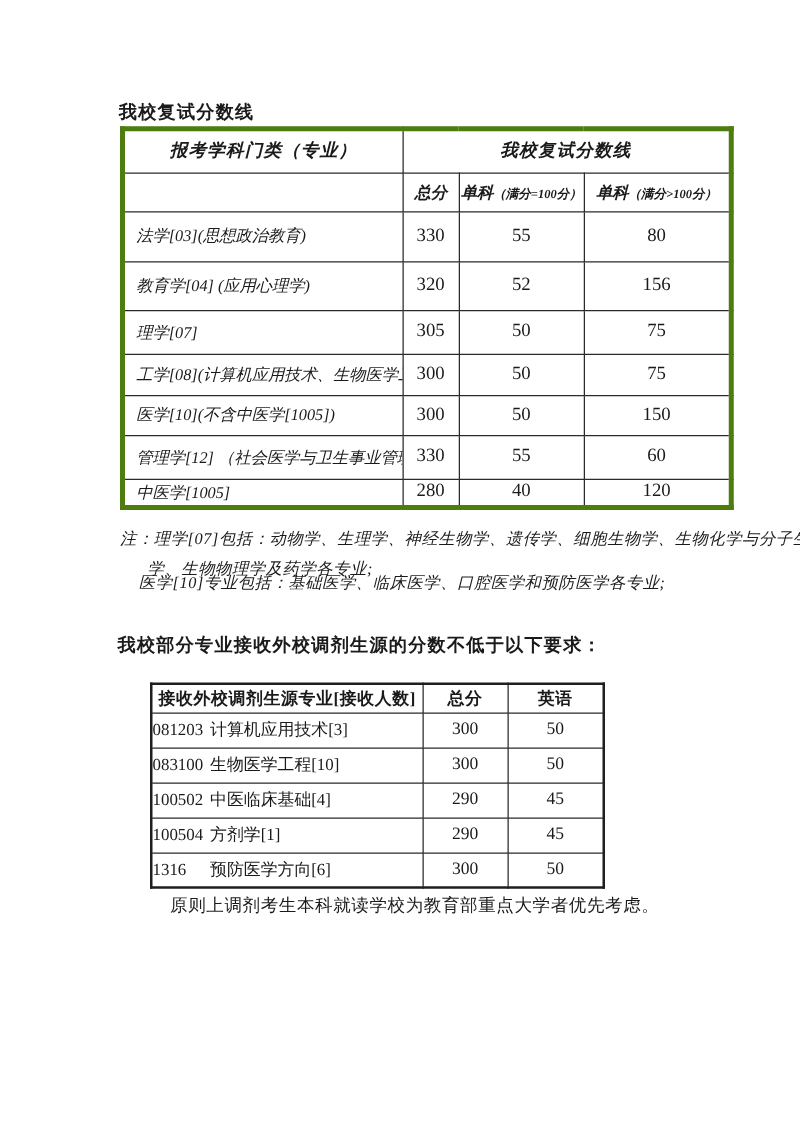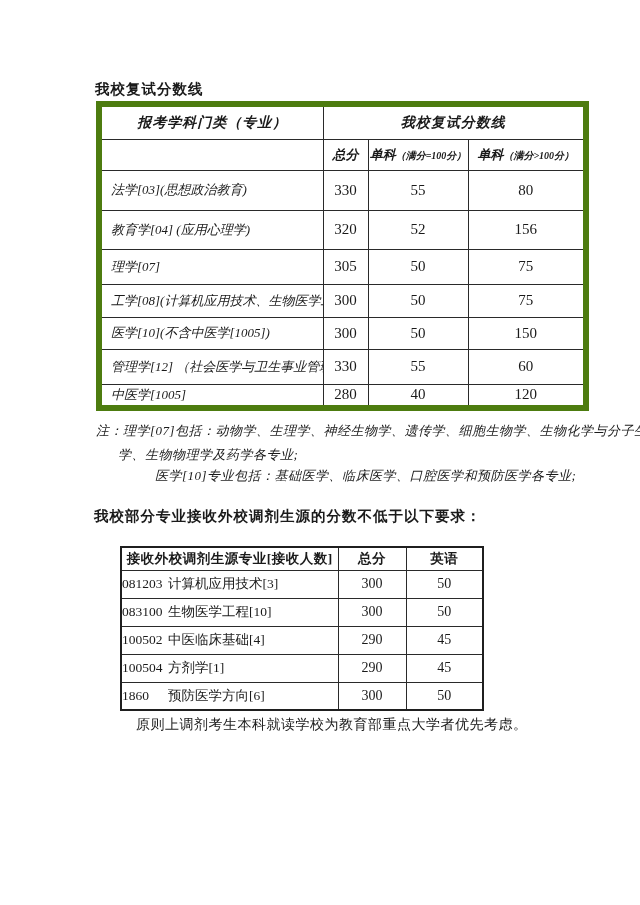--- a/index.html
+++ b/index.html
@@ -10,21 +10,21 @@
   }
   .abs { position:absolute; }
 
   
   .sec-title {
     font-weight:bold; font-size:14.5px; letter-spacing:1px; white-space:nowrap;
   }
 
   
   table { border-collapse:collapse; table-layout:fixed; }
-  .t1 { left:96px; top:101px; width:487px; border:6px solid #4d7c0f; }
+  .t1 { left:96px; top:101px; width:487px; border:4px solid #4d7c0f; }
   .t1 td { border:1px solid #2a2a2a; overflow:hidden; }
   .t1 thead tr:nth-child(1) { height:35px; }
   .t1 thead tr:nth-child(2) { height:31px; }
   .t1 tbody tr:nth-child(1) { height:40px; }
   .t1 tbody tr:nth-child(2) { height:39px; }
   .t1 tbody tr:nth-child(3) { height:35px; }
   .t1 tbody tr:nth-child(4) { height:33px; }
   .t1 tbody tr:nth-child(5) { height:32px; }
   .t1 tbody tr:nth-child(6) { height:35px; }
   .t1 tbody tr:nth-child(7) { height:20px; }                      
@@ -114,21 +114,21 @@
       <td class="cat-cell">中医学[1005]</td>
       <td class="num-cell">280</td>
       <td class="num-cell">40</td>
       <td class="num-cell">120</td>
     </tr>
   </tbody>
 </table>
 
 <div class="abs note-line" style="left:96px;  top:422px;">注：理学[07]包括：动物学、生理学、神经生物学、遗传学、细胞生物学、生物化学与分子生物</div>
 <div class="abs note-line" style="left:118px; top:446px;">学、生物物理学及药学各专业;</div>
-<div class="abs note-line" style="left:111px; top:467px;margin-left:44px;">医学[10]专业包括：基础医学、临床医学、口腔医学和预防医学各专业;</div>
+<div class="abs note-line" style="left:111px; top:457px;">医学[10]专业包括：基础医学、临床医学、口腔医学和预防医学各专业;</div>
 
 <div class="abs sec-title" style="left:94px; top:507px;">我校部分专业接收外校调剂生源的分数不低于以下要求：</div>
 
 <table class="abs t2">
   <colgroup>
     <col style="width:217px">
       <col style="width:68px">
       <col style="width:77px">
   </colgroup>
   <thead>
@@ -153,20 +153,20 @@
       <td class="major-cell"><span class="code">100502</span><span>中医临床基础[4]</span></td>
       <td class="num-cell">290</td>
       <td class="num-cell">45</td>
     </tr>
     <tr>
       <td class="major-cell"><span class="code">100504</span><span>方剂学[1]</span></td>
       <td class="num-cell">290</td>
       <td class="num-cell">45</td>
     </tr>
     <tr>
-      <td class="major-cell"><span class="code">1860</span><span>预防医学方向[6]</span></td>
+      <td class="major-cell"><span class="code">1316</span><span>预防医学方向[6]</span></td>
       <td class="num-cell">300</td>
       <td class="num-cell">50</td>
     </tr>
   </tbody>
 </table>
 
 <div class="abs footnote" style="left:136px; top:716px;">原则上调剂考生本科就读学校为教育部重点大学者优先考虑。</div>
 
 </body></html>

